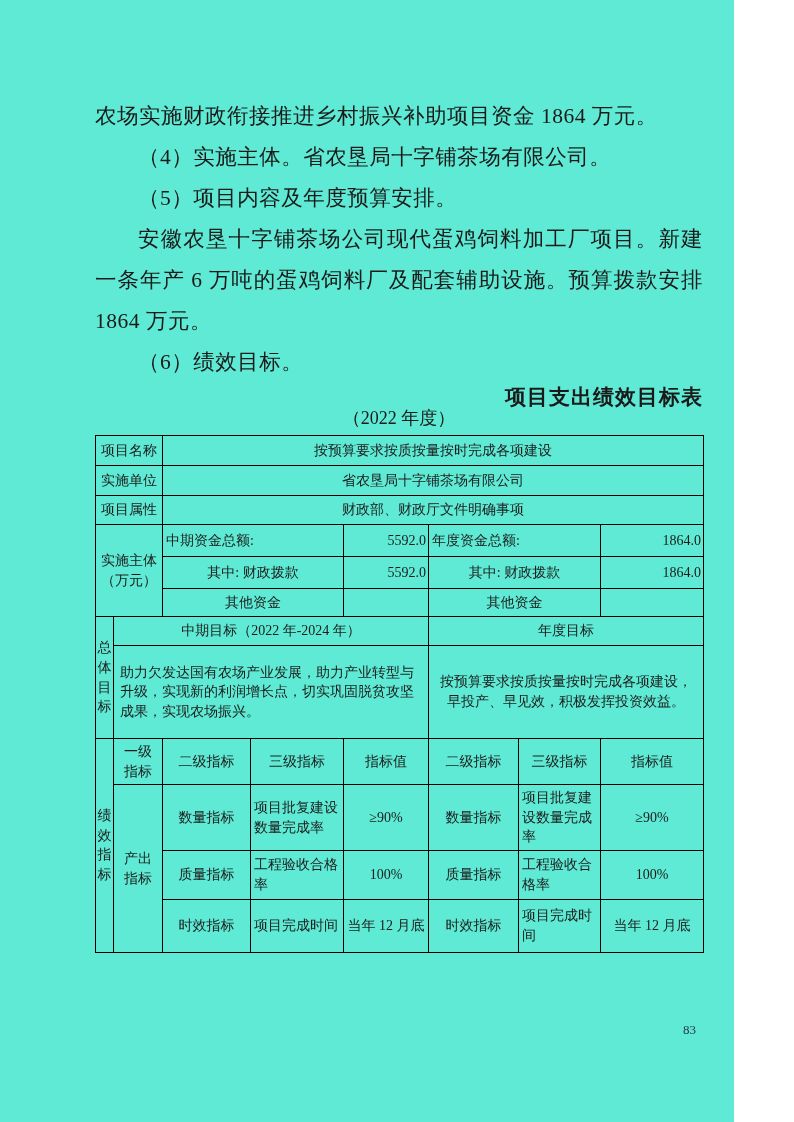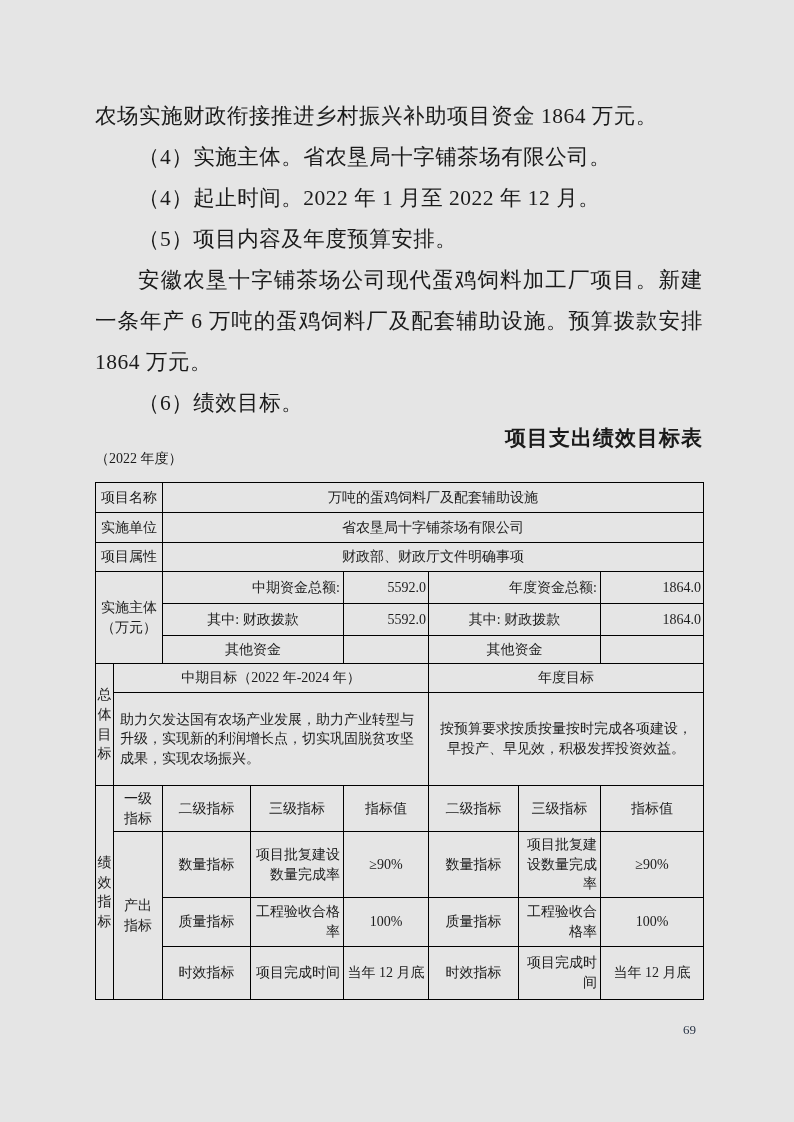--- a/index.html
+++ b/index.html
@@ -1,21 +1,21 @@
 <!DOCTYPE html>
 <html><head>
 <meta charset="utf-8">
 <style>
   * { margin: 0; padding: 0; box-sizing: border-box; }
   html, body { background: #ffffff; }
   .page {
     position: relative;
-    width: 794px;
+    width: 734px;
     height: 1122px;
-    background: #e5e5e5;
+    background: #5eead4;
     font-family: "Liberation Serif", "DejaVu Serif", serif;
     color: #1a1a1a;
     overflow: hidden;
   }
   .doc {
     position: absolute;
     left: 95px;
     top: 96px;
     width: 608px;
   }
@@ -28,42 +28,42 @@
   .doc p.indent { text-indent: 2em; }
   .table-title {
     margin-top: 2px;
     font-size: 21px;
     line-height: 24px;
     font-weight: bold;
     text-align: right;
     letter-spacing: 1px;
   }
   .table-subtitle {
-    font-size: 14px;
+    font-size: 18px;
     line-height: 18px;
-    margin-bottom: 14px;
-    text-align: left;
+    margin-bottom: 8px;
+    text-align: center;
   }
   table.perf {
     border-collapse: collapse;
     table-layout: fixed;
     width: 608px;
     font-size: 14px;
     line-height: 1.4;
     color: #1c1c1c;
   }
   table.perf td {
     border: 1px solid #000;
     vertical-align: middle;
     padding: 3px 3px;
     word-break: break-all;
     overflow: hidden;
   }
   .c  { text-align: center; }
-  .l  { text-align: right; }
+  .l  { text-align: left; }
   .r  { text-align: right; padding-right: 2px !important; }
   .nowrap { white-space: nowrap; padding: 1px 1px !important; }
   .vlabel { padding: 0 !important; text-align: center; line-height: 1.4; }
   .w2 { display: inline-block; width: 2.15em; word-break: break-all; text-align: center; vertical-align: middle; }
   .goal-left  { text-align: left;  padding: 11px 6px !important; }
   .goal-right { text-align: center; padding: 2px 6px !important; border-radius: 29px; }
   tr.h30 { height: 30px; } tr.h29 { height: 29px; } tr.h32 { height: 32px; }
   tr.h28 { height: 28px; } tr.h93 { height: 93px; } tr.h34 { height: 34px; }
   tr.h62 { height: 62px; } tr.h49 { height: 49px; } tr.h53 { height: 53px; }
   .page-number {
@@ -75,21 +75,20 @@
   }
 </style>
 </head>
 <body>
 
 <div class="page">
   <div class="doc">
 
     <p>农场实施财政衔接推进乡村振兴补助项目资金 1864 万元。</p>
     <p class="indent">（4）实施主体。省农垦局十字铺茶场有限公司。</p>
-    <p class="indent">（4）起止时间。2022 年 1 月至 2022 年 12 月。</p>
     <p class="indent">（5）项目内容及年度预算安排。</p>
     <p class="indent">安徽农垦十字铺茶场公司现代蛋鸡饲料加工厂项目。新建一条年产 6 万吨的蛋鸡饲料厂及配套辅助设施。预算拨款安排 1864 万元。</p>
     <p class="indent">（6）绩效目标。</p>
 
     <div class="table-title">项目支出绩效目标表</div>
     <div class="table-subtitle">（2022 年度）</div>
 
     <table class="perf">
       <colgroup>
         <col style="width:18px">
@@ -97,21 +96,21 @@
           <col style="width:88px">
           <col style="width:93px">
         <col style="width:85px">
           <col style="width:90px">
           <col style="width:82px">
           <col style="width:103px">
       </colgroup>
       <tbody>
         <tr class="h30">
           <td colspan="2" class="c">项目名称</td>
-          <td colspan="6" class="c">万吨的蛋鸡饲料厂及配套辅助设施</td>
+          <td colspan="6" class="c">按预算要求按质按量按时完成各项建设</td>
         </tr>
         <tr class="h30">
           <td colspan="2" class="c">实施单位</td>
           <td colspan="6" class="c">省农垦局十字铺茶场有限公司</td>
         </tr>
         <tr class="h29">
           <td colspan="2" class="c">项目属性</td>
           <td colspan="6" class="c">财政部、财政厅文件明确事项</td>
         </tr>
         <tr class="h32">
@@ -174,14 +173,14 @@
           <td class="l">项目完成时间</td>
           <td class="c nowrap">当年 12 月底</td>
           <td class="c">时效指标</td>
           <td class="l">项目完成时间</td>
           <td class="c nowrap">当年 12 月底</td>
         </tr>
       </tbody>
     </table>
   </div>
 
-  <div class="page-number">69</div>
+  <div class="page-number">83</div>
 </div>
 
 </body></html>

